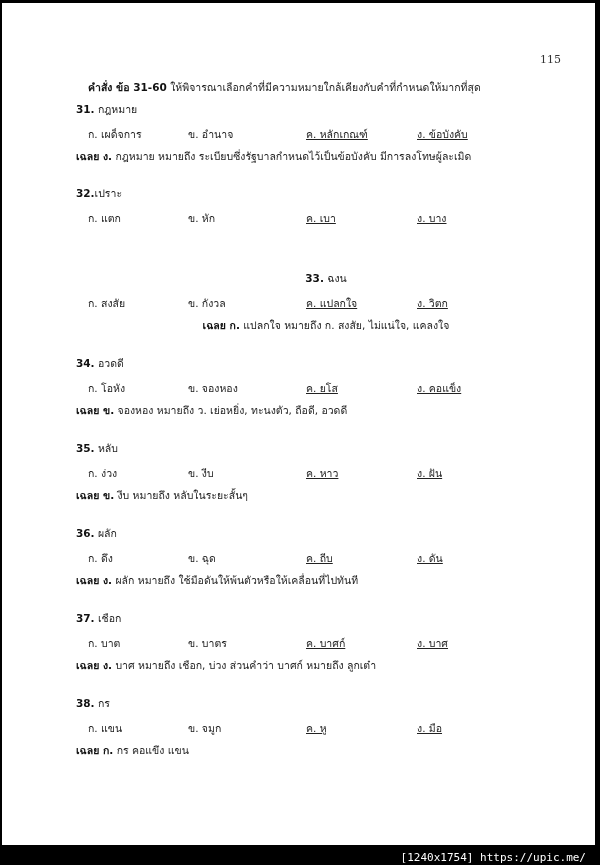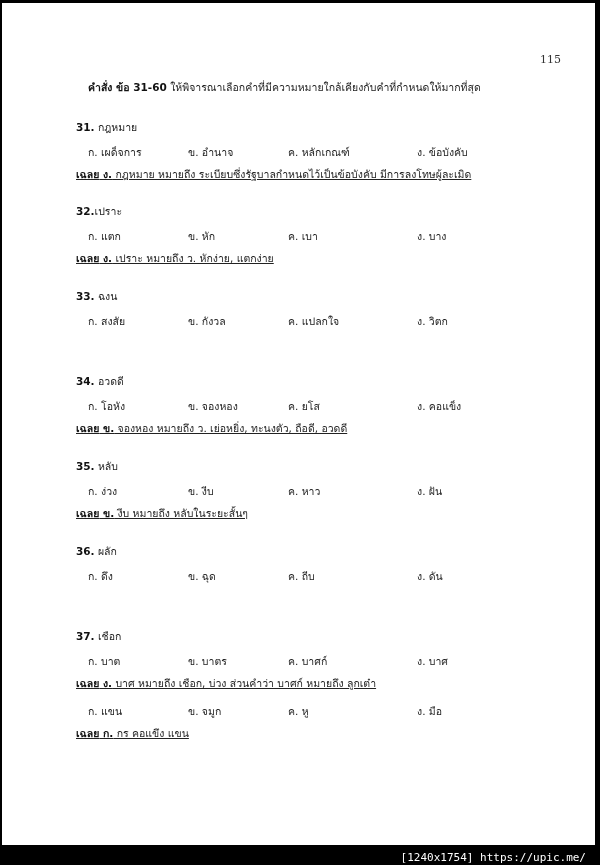--- a/index.html
+++ b/index.html
@@ -5,25 +5,25 @@
   html, body { margin:0; padding:0; }
   body { width:600px; height:865px; background:#000; position:relative; overflow:hidden;
          font-family:"DejaVu Sans", sans-serif; }
   .page { position:absolute; left:2px; top:3px; width:593px; height:842px; background:#fff; }
   .page-number { position:absolute; right:34px; top:50px; font-family:"DejaVu Serif", serif;
                  font-size:11px; color:#333;text-align:right; }
   .content { position:absolute; left:74px; top:70px; width:500px; color:#222; font-size:10.5px; }
   .instr { position:absolute; top:0; left:12px; white-space:nowrap; }
   .b { font-weight:bold; color:#111; }
   .q { position:absolute; left:0; width:500px; }
-  .qhead { white-space:nowrap;margin-top:18px; }
+  .qhead { white-space:nowrap; }
   .opts { position:relative; height:16px; margin-top:8px; }
   .opt { position:absolute; top:0; white-space:nowrap; }
-  .o0 { left:12px; } .o1 { left:112px; } .o2 { left:212px; } .o3 { left:341px; }
-  .ans { margin-top:6px; white-space:nowrap;text-decoration:underline; }
+  .o0 { left:12px; } .o1 { left:112px; } .o2 { left:230px;text-decoration:underline; } .o3 { left:341px;text-decoration:underline; }
+  .ans { margin-top:6px; white-space:nowrap; }
   .footer { position:absolute; right:14px; bottom:1px; color:#fff;
             font-family:"DejaVu Sans Mono", monospace; font-size:11px; }
 </style>
 </head>
 <body>
 
 <div class="page">
   <div class="page-number">115</div>
   <div class="content">
     <div class="instr" style="top:6px;">
@@ -42,31 +42,31 @@
     </div>
 
     <div class="q" style="top:112px;">
       <div class="qhead"><span class="b">32.</span><span>เปราะ</span></div>
       <div class="opts">
         <span class="opt o0">ก. แตก</span>
         <span class="opt o1">ข. หัก</span>
         <span class="opt o2">ค. เบา</span>
         <span class="opt o3">ง. บาง</span>
       </div>
-      <div class="ans"><span class="b">เฉลย</span><span class="b"> ง.</span><span> เปราะ หมายถึง ว. หักง่าย, แตกง่าย</span></div>
     </div>
 
-    <div class="q" style="top:197px;">
+    <div class="q" style="top:197px;text-align:center;">
       <div class="qhead"><span class="b">33.</span><span> ฉงน</span></div>
       <div class="opts">
         <span class="opt o0">ก. สงสัย</span>
         <span class="opt o1">ข. กังวล</span>
         <span class="opt o2">ค. แปลกใจ</span>
         <span class="opt o3">ง. วิตก</span>
       </div>
+      <div class="ans"><span class="b">เฉลย</span><span class="b"> ก.</span><span> แปลกใจ หมายถึง ก. สงสัย, ไม่แน่ใจ, แคลงใจ</span></div>
     </div>
 
     <div class="q" style="top:282px;">
       <div class="qhead"><span class="b">34.</span><span> อวดดี</span></div>
       <div class="opts">
         <span class="opt o0">ก. โอหัง</span>
         <span class="opt o1">ข. จองหอง</span>
         <span class="opt o2">ค. ยโส</span>
         <span class="opt o3">ง. คอแข็ง</span>
       </div>
@@ -85,34 +85,36 @@
     </div>
 
     <div class="q" style="top:452px;">
       <div class="qhead"><span class="b">36.</span><span> ผลัก</span></div>
       <div class="opts">
         <span class="opt o0">ก. ดึง</span>
         <span class="opt o1">ข. ฉุด</span>
         <span class="opt o2">ค. ถีบ</span>
         <span class="opt o3">ง. ดัน</span>
       </div>
+      <div class="ans"><span class="b">เฉลย</span><span class="b"> ง.</span><span> ผลัก หมายถึง ใช้มือดันให้พ้นตัวหรือให้เคลื่อนที่ไปทันที</span></div>
     </div>
 
     <div class="q" style="top:537px;">
       <div class="qhead"><span class="b">37.</span><span> เชือก</span></div>
       <div class="opts">
         <span class="opt o0">ก. บาต</span>
         <span class="opt o1">ข. บาตร</span>
         <span class="opt o2">ค. บาศก์</span>
         <span class="opt o3">ง. บาศ</span>
       </div>
       <div class="ans"><span class="b">เฉลย</span><span class="b"> ง.</span><span> บาศ หมายถึง เชือก, บ่วง ส่วนคำว่า บาศก์ หมายถึง ลูกเต๋า</span></div>
     </div>
 
     <div class="q" style="top:622px;">
+      <div class="qhead"><span class="b">38.</span><span> กร</span></div>
       <div class="opts">
         <span class="opt o0">ก. แขน</span>
         <span class="opt o1">ข. จมูก</span>
         <span class="opt o2">ค. หู</span>
         <span class="opt o3">ง. มือ</span>
       </div>
       <div class="ans"><span class="b">เฉลย</span><span class="b"> ก.</span><span> กร คอแขึง แขน</span></div>
     </div>
   </div>
 </div>

